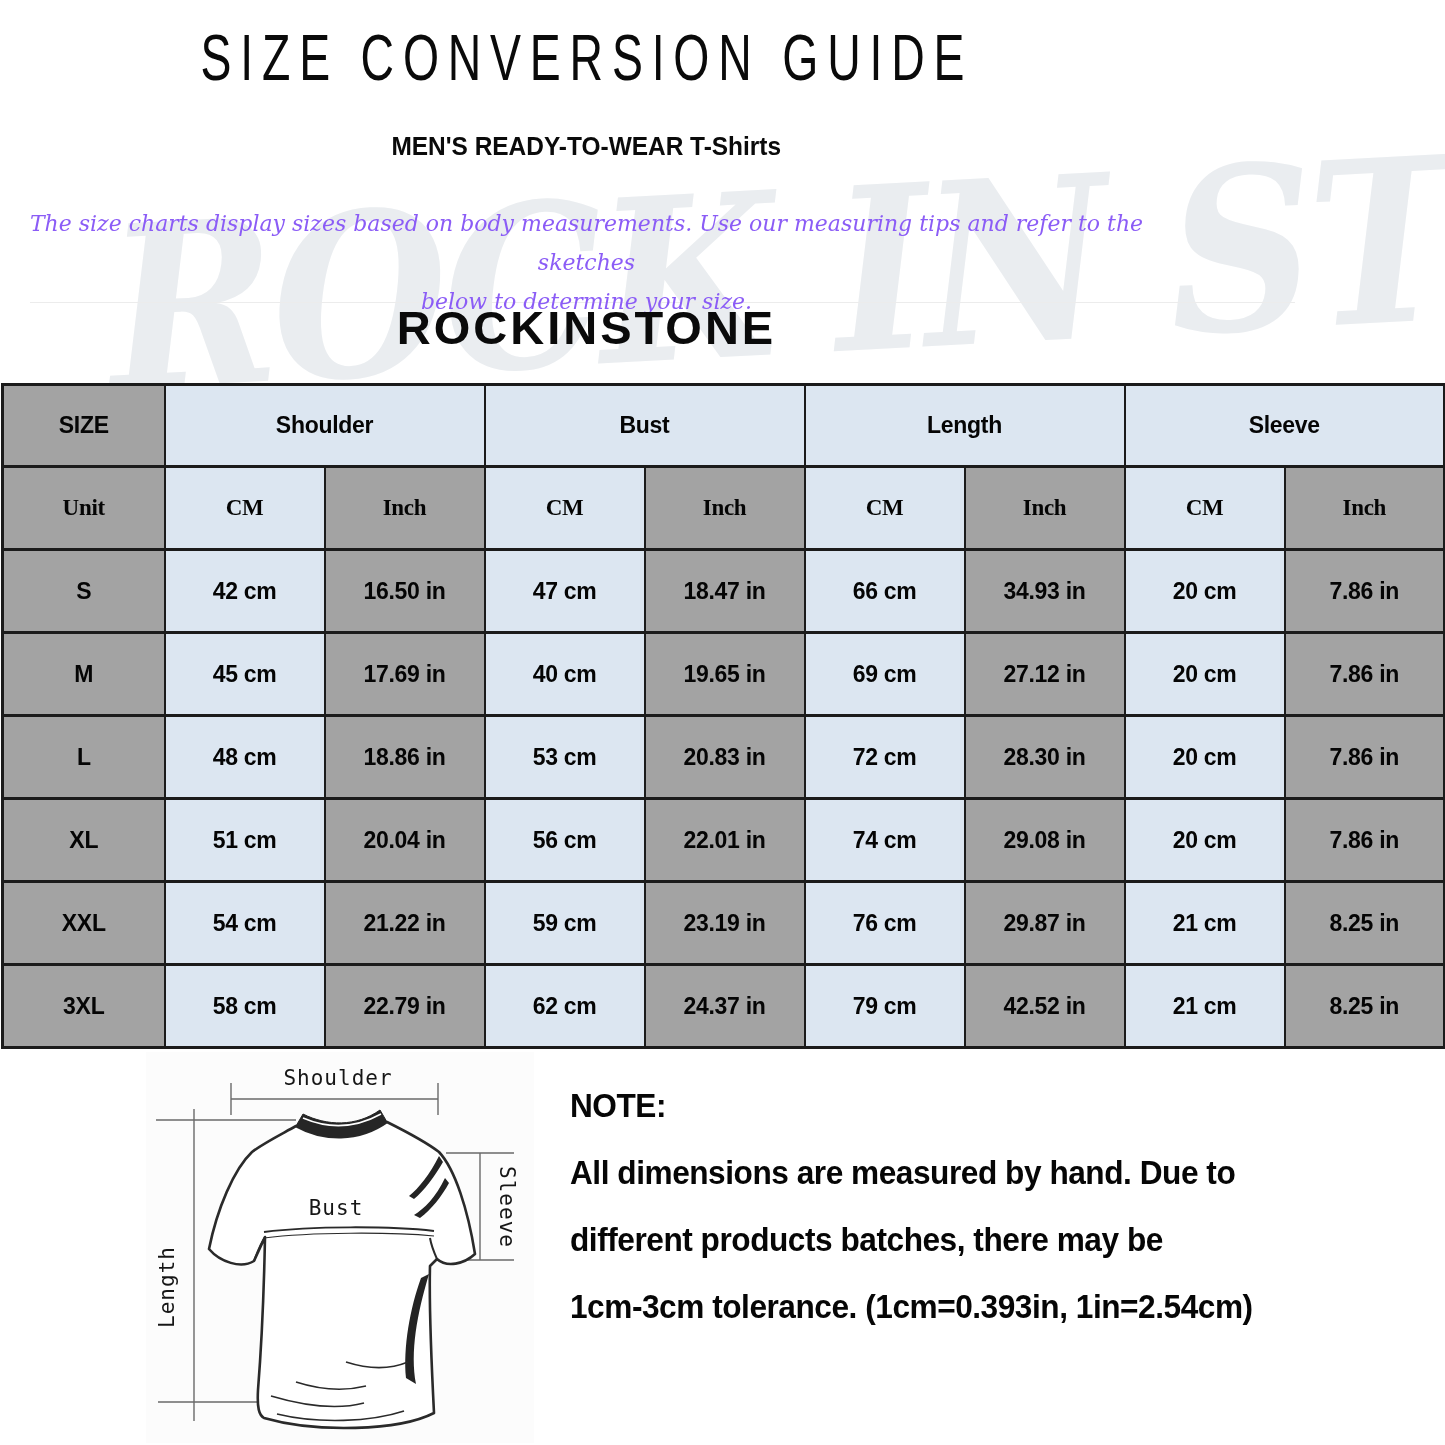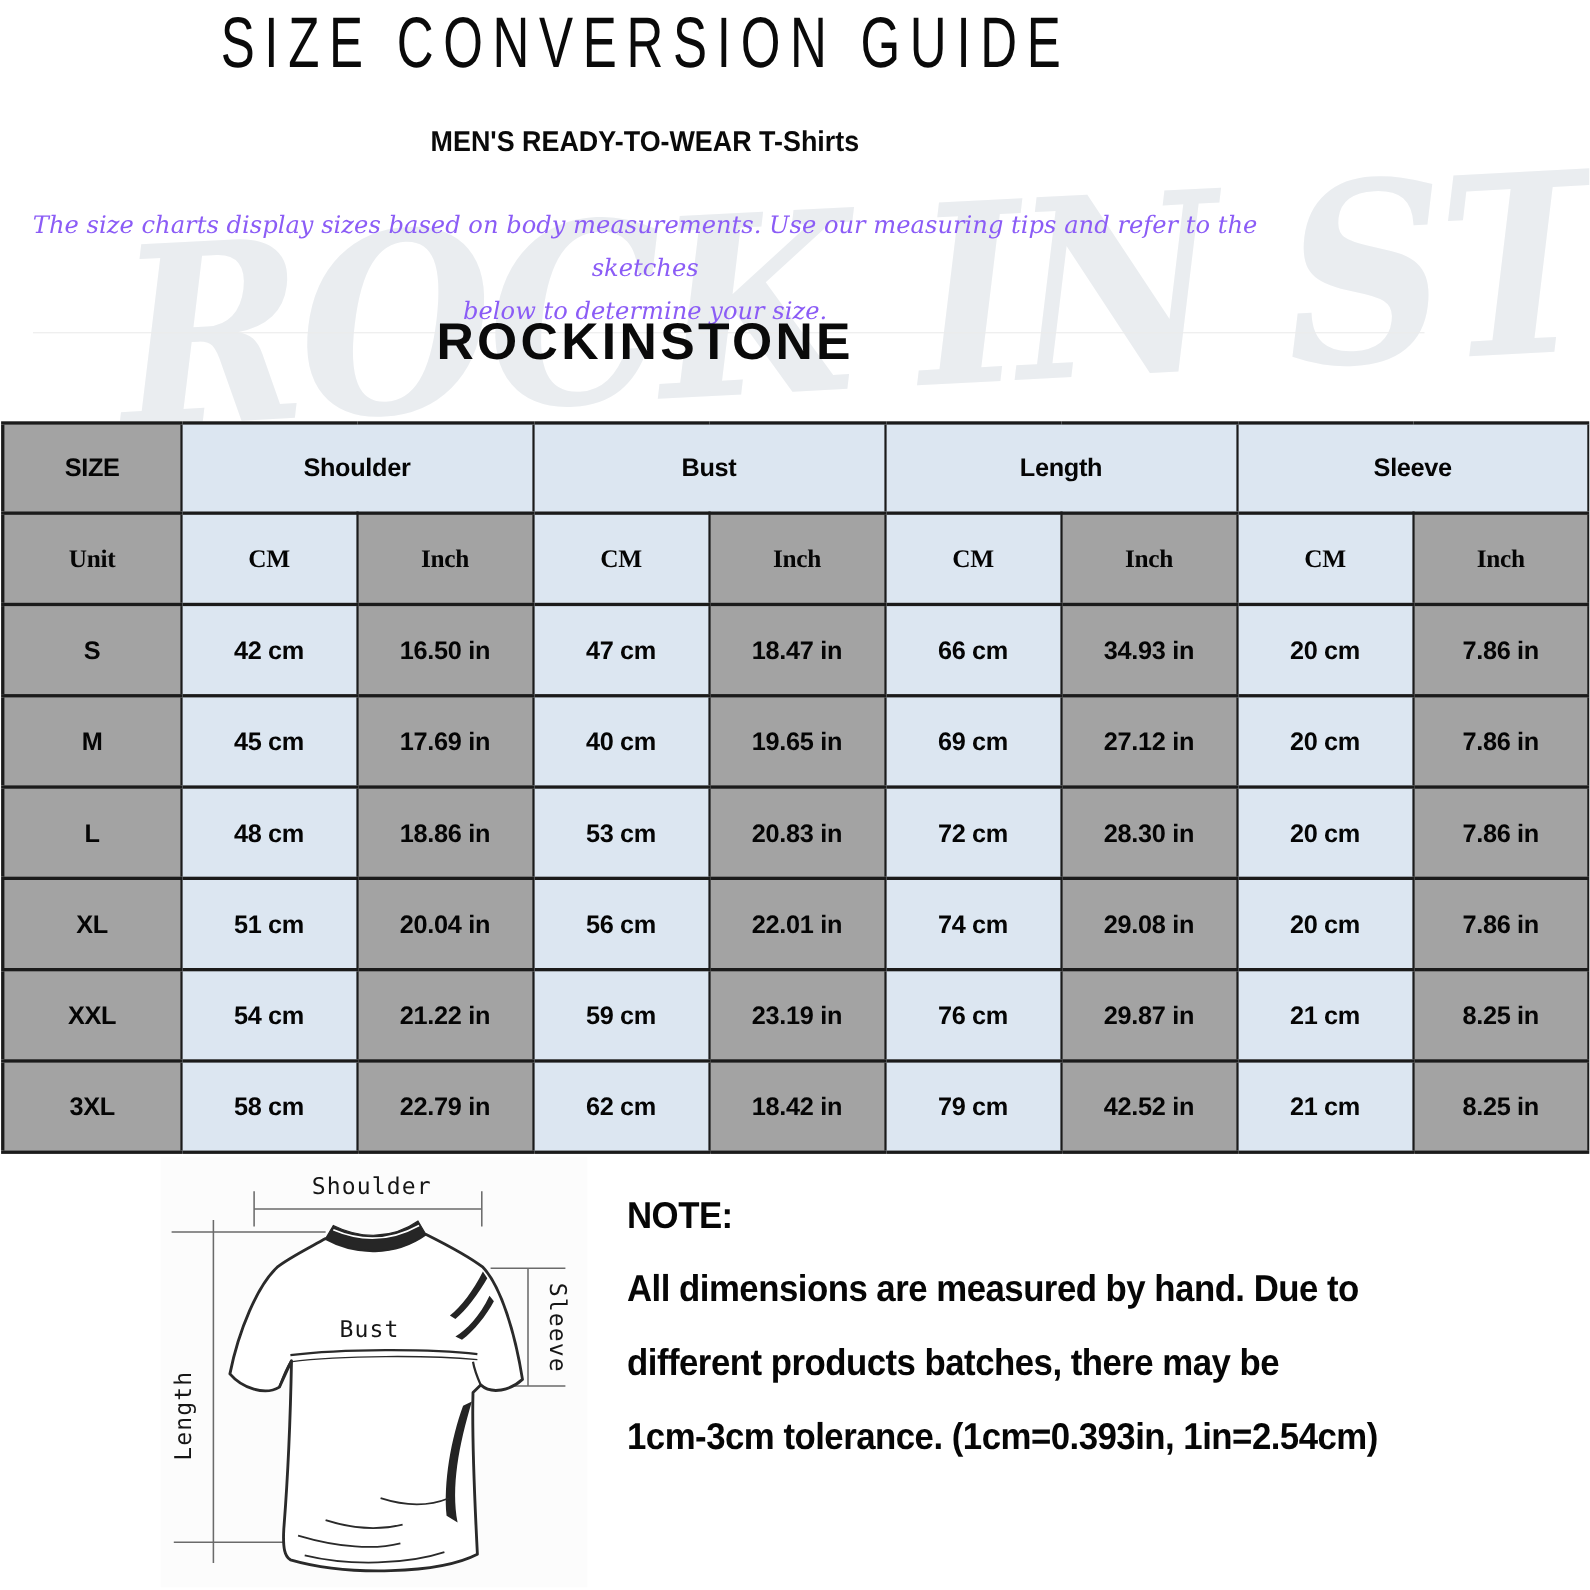--- a/index.html
+++ b/index.html
@@ -8,21 +8,21 @@
 
   
   #watermark{position:absolute;top:128px;left:0;width:1445px;height:300px;line-height:300px;
      text-align:center;white-space:nowrap;font-family:"DejaVu Serif",serif;font-style:italic;
      font-size:238px;font-weight:700;color:#eaedf0;letter-spacing:-6px;
      transform:rotate(-3deg) scale(0.85,0.95);transform-origin:center;z-index:0;}
   #faint-rule{position:absolute;top:302px;left:30px;width:1265px;height:0;
      border-top:1px solid #ececec;z-index:0;}
 
   
-  .hdr{position:absolute;left:0;width:1173px;text-align:center;z-index:2;}
+  .hdr{position:absolute;left:0;width:1173px;text-align:center;z-index:2;margin-top:18px;}
   #title{top:8px;line-height:64px;}
   #title span{display:inline-block;font-size:58px;font-weight:400;letter-spacing:11px;
      transform:scale(0.80,1.12);white-space:nowrap;}
   #subtitle{top:108px;line-height:40px;}
   #subtitle span{display:inline-block;font-size:26px;font-weight:700;letter-spacing:0px;
      transform:scaleX(0.94);white-space:nowrap;}
   #intro{top:186px;font-family:"DejaVu Serif",serif;font-style:italic;font-size:22px;
      line-height:39px;color:#8b5cf6;}
   #brand{top:288px;line-height:44px;font-family:Liberation Sans, sans-serif;font-weight:700;
      font-size:47px;letter-spacing:3px;}
@@ -158,21 +158,21 @@
       <td class="blue">76 cm</td>
       <td class="white">29.87 in</td>
       <td class="blue">21 cm</td>
       <td class="white">8.25 in</td>
     </tr>
     <tr class="data-row">
       <td class="white">3XL</td>
       <td class="blue">58 cm</td>
       <td class="white">22.79 in</td>
       <td class="blue">62 cm</td>
-      <td class="white">18.42 in</td>
+      <td class="white">24.37 in</td>
       <td class="blue">79 cm</td>
       <td class="white">42.52 in</td>
       <td class="blue">21 cm</td>
       <td class="white">8.25 in</td>
     </tr>
   </tbody>
     </table>
 
   <div id="sketch">
     <svg width="388" height="391" viewBox="0 0 388 391">

